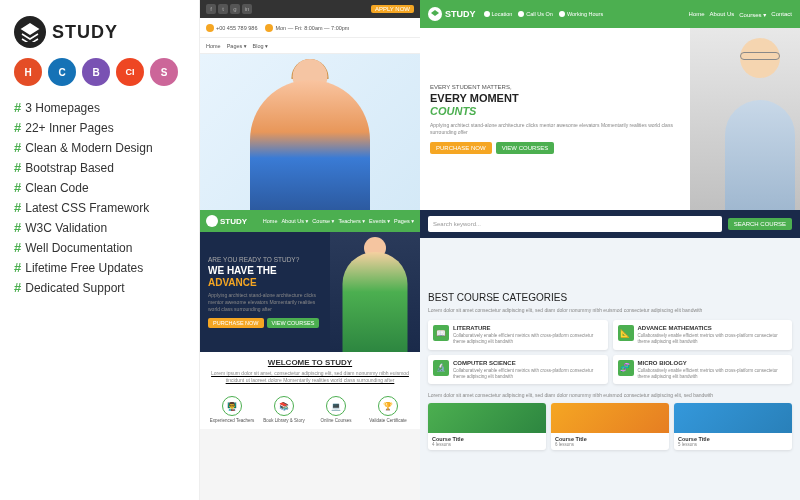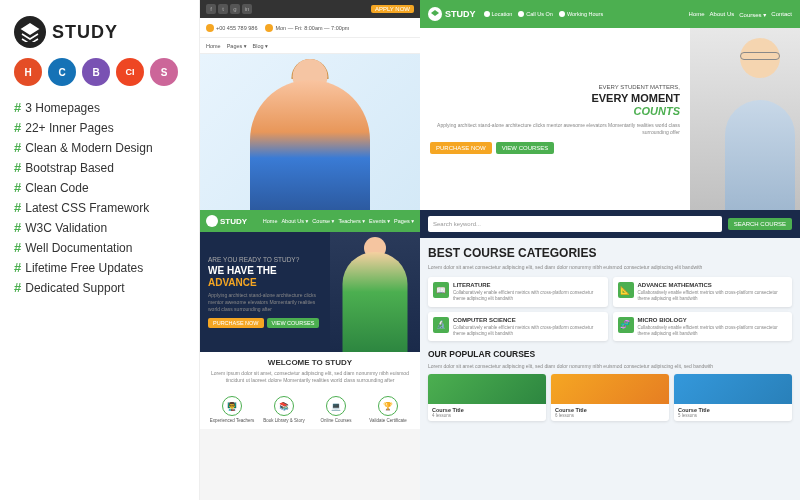--- a/index.html
+++ b/index.html
@@ -264,21 +264,20 @@
       padding: 0 8px;
       gap: 10px;
       border-bottom: 1px solid #eee;
     }
     .s2-info-item { display: flex; align-items: center; gap: 2px; font-size: 5.5px; color: #555; }
     .s2-info-dot { width: 8px; height: 8px; background: #4caf50; border-radius: 50%; }
     .s2-hero {
       flex: 1;
       display: flex;
       overflow: hidden;
-      text-align: right;
     }
     .s2-hero-content {
       flex: 1;
       padding: 8px 10px;
       background: #fff;
       display: flex;
       flex-direction: column;
       justify-content: center;
     }
     .s2-hero-small { font-size: 6px; color: #555; margin-bottom: 2px; }
@@ -418,20 +417,21 @@
       top: 5px;
       left: 50%;
       transform: translateX(-50%);
       width: 22px; height: 22px;
       background: #f5c5a0; border-radius: 50%;
     }
     .s3-welcome {
       background: #fff;
       padding: 6px 8px;
       text-align: center;
+      text-decoration: underline;
     }
     .s3-welcome-title { font-size: 8px; font-weight: 700; color: #333; margin-bottom: 3px; }
     .s3-welcome-text { font-size: 5px; color: #888; line-height: 1.4; }
     .s3-features {
       display: grid;
       grid-template-columns: 1fr 1fr 1fr 1fr;
       gap: 4px;
       padding: 6px 8px;
       background: #fff;
     }
@@ -489,24 +489,25 @@
       display: flex;
       flex: 1;
       overflow: hidden;
     }
     .s4-main {
       flex: 1;
       padding: 8px;
       overflow: hidden;
     }
     .s4-section-title {
-      font-size: 12px;
-      font-weight: 700;
+      font-size: 10px;
+      font-weight: 400;
       color: #222;
       margin-bottom: 4px;
+      margin-top: 46px;
     }
     .s4-desc-text { font-size: 5px; color: #888; margin-bottom: 6px; line-height: 1.4; }
     .s4-categories {
       display: grid;
       grid-template-columns: 1fr 1fr;
       gap: 5px;
       margin-bottom: 8px;
     }
     .s4-category {
       background: #fff;
@@ -770,21 +771,20 @@
               </div>
             </div>
             <div class="s4-category">
               <div class="s4-cat-icon">🧬</div>
               <div>
                 <div class="s4-cat-name">MICRO BIOLOGY</div>
                 <div class="s4-cat-desc">Collaboratively enable efficient metrics with cross-platform consectetur theme adipiscing elit bandwith</div>
               </div>
             </div>
           </div>
-          <div class="s4-popular-title">OUR POPULAR COURSES</div>
           <div class="s4-popular-desc">Lorem dolor sit amet consectetur adipiscing elit, sed diam dolor nonummy nibh euismod consectetur adipiscing elit, sed bandwith</div>
           <div class="s4-courses-row">
             <div class="s4-course-card">
               <div class="s4-course-img" style="background:linear-gradient(135deg,#4caf50,#2d8640);"></div>
               <div class="s4-course-body">
                 <div class="s4-course-title">Course Title</div>
                 <div class="s4-course-meta">4 lessons</div>
               </div>
             </div>
             <div class="s4-course-card">

